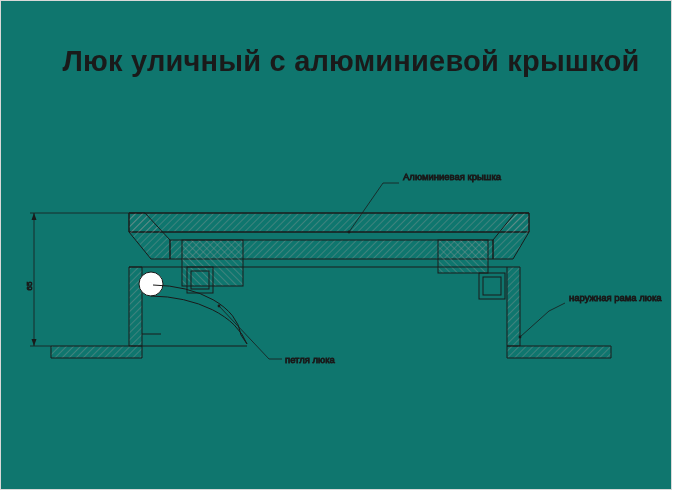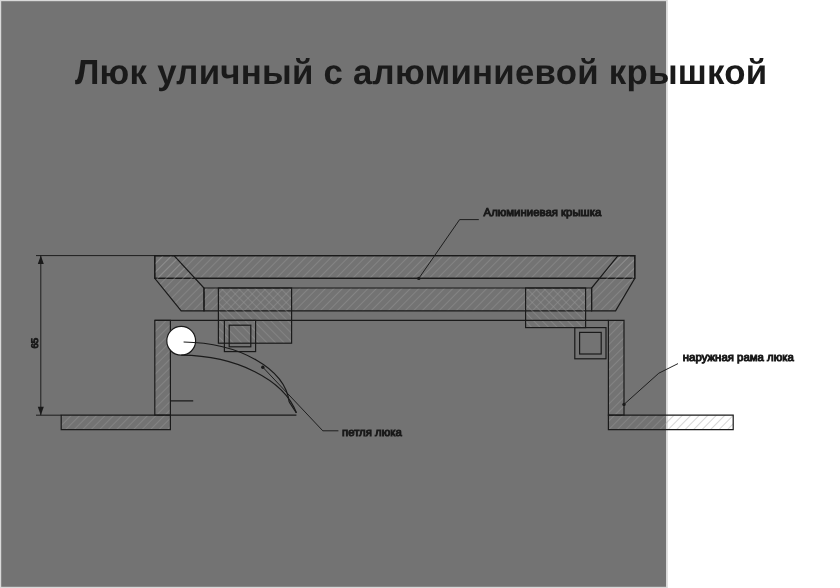--- a/index.html
+++ b/index.html
@@ -8,25 +8,25 @@
   }
   body {
     width: 700px;
     height: 490px;
     background: #ffffff;
     font-family: "Liberation Sans", sans-serif;
     overflow: hidden;
   }
   #page {
     position: relative;
-    width: 556px;
+    width: 672px;
     height: 490px;
     box-sizing: border-box;
     border: 1px solid #d9d9d9;
-    background: #737373;
+    background: #0f766e;
   }
   #title {
     position: absolute;
     top: 44px;
     left: 0;
     width: 700px;
     text-align: center;
     font-size: 29px;
     font-weight: bold;
     color: #1a1a1a;

